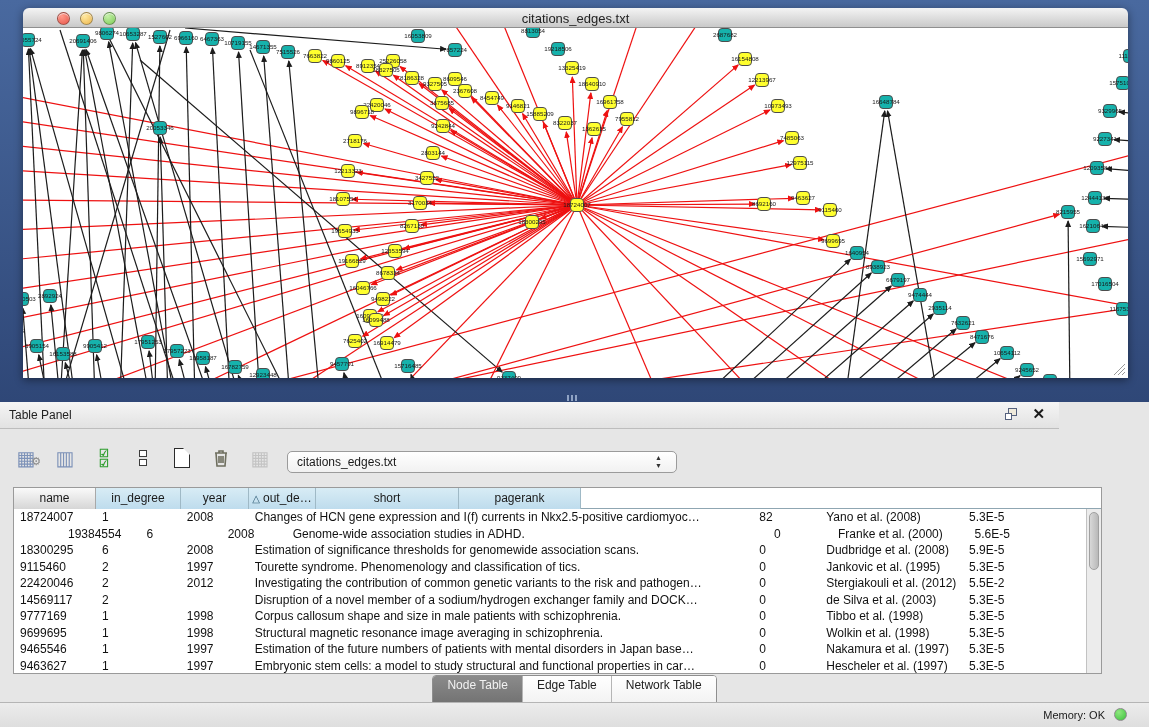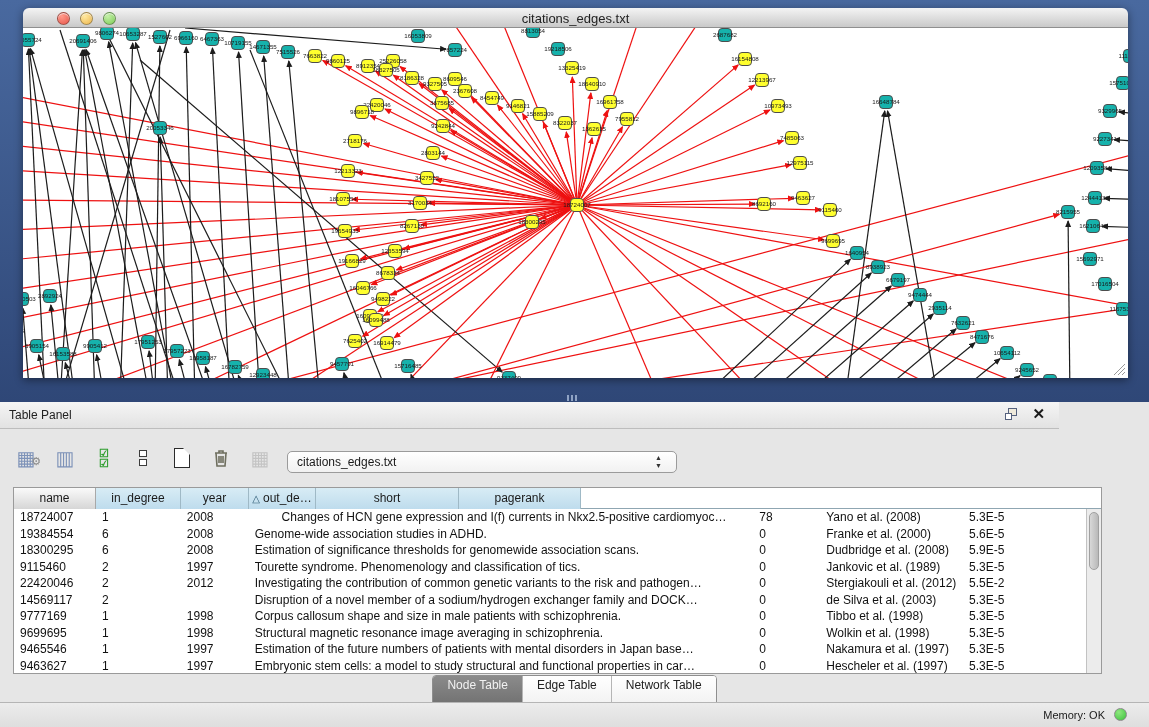--- a/index.html
+++ b/index.html
@@ -723,27 +723,27 @@
         <div class="th" style="width: 68px;">year</div>
         <div class="th" style="width: 67px;"><span class="sort-tri">△</span>out_de…</div>
         <div class="th" style="width: 143px;">short</div>
         <div class="th" style="width: 122px;">pagerank</div>
       </div>
     <div class="tbody" id="tbody">
         <div class="tr">
           <div class="td" style="width: 82px;">18724007</div>
           <div class="td" style="width: 85px;">1</div>
           <div class="td" style="width: 68px;">2008</div>
-          <div class="td" style="width: 505px; text-align: center;">Changes of HCN gene expression and I(f) currents in Nkx2.5-positive cardiomyoc…</div>
-          <div class="td" style="width: 67px;">78</div>
+          <div class="td" style="width: 505px;">Changes of HCN gene expression and I(f) currents in Nkx2.5-positive cardiomyoc…</div>
+          <div class="td" style="width: 67px;">82</div>
           <div class="td" style="width: 143px;">Yano et al. (2008)</div>
           <div class="td" style="width: 122px;">5.3E-5</div>
         </div>
         <div class="tr">
-          <div class="td" style="width: 82px;">19384554</div>
+          <div class="td" style="width: 82px; margin-left: 48px;">19384554</div>
           <div class="td" style="width: 85px;">6</div>
           <div class="td" style="width: 68px;">2008</div>
           <div class="td" style="width: 505px;">Genome-wide association studies in ADHD.</div>
           <div class="td" style="width: 67px;">0</div>
           <div class="td" style="width: 143px;">Franke et al. (2000)</div>
           <div class="td" style="width: 122px;">5.6E-5</div>
         </div>
         <div class="tr">
           <div class="td" style="width: 82px;">18300295</div>
           <div class="td" style="width: 85px;">6</div>
@@ -752,21 +752,21 @@
           <div class="td" style="width: 67px;">0</div>
           <div class="td" style="width: 143px;">Dudbridge et al. (2008)</div>
           <div class="td" style="width: 122px;">5.9E-5</div>
         </div>
         <div class="tr">
           <div class="td" style="width: 82px;">9115460</div>
           <div class="td" style="width: 85px;">2</div>
           <div class="td" style="width: 68px;">1997</div>
           <div class="td" style="width: 505px;">Tourette syndrome. Phenomenology and classification of tics.</div>
           <div class="td" style="width: 67px;">0</div>
-          <div class="td" style="width: 143px;">Jankovic et al. (1989)</div>
+          <div class="td" style="width: 143px;">Jankovic et al. (1995)</div>
           <div class="td" style="width: 122px;">5.3E-5</div>
         </div>
         <div class="tr">
           <div class="td" style="width: 82px;">22420046</div>
           <div class="td" style="width: 85px;">2</div>
           <div class="td" style="width: 68px;">2012</div>
           <div class="td" style="width: 505px;">Investigating the contribution of common genetic variants to the risk and pathogen…</div>
           <div class="td" style="width: 67px;">0</div>
           <div class="td" style="width: 143px;">Stergiakouli et al. (2012)</div>
           <div class="td" style="width: 122px;">5.5E-2</div>

